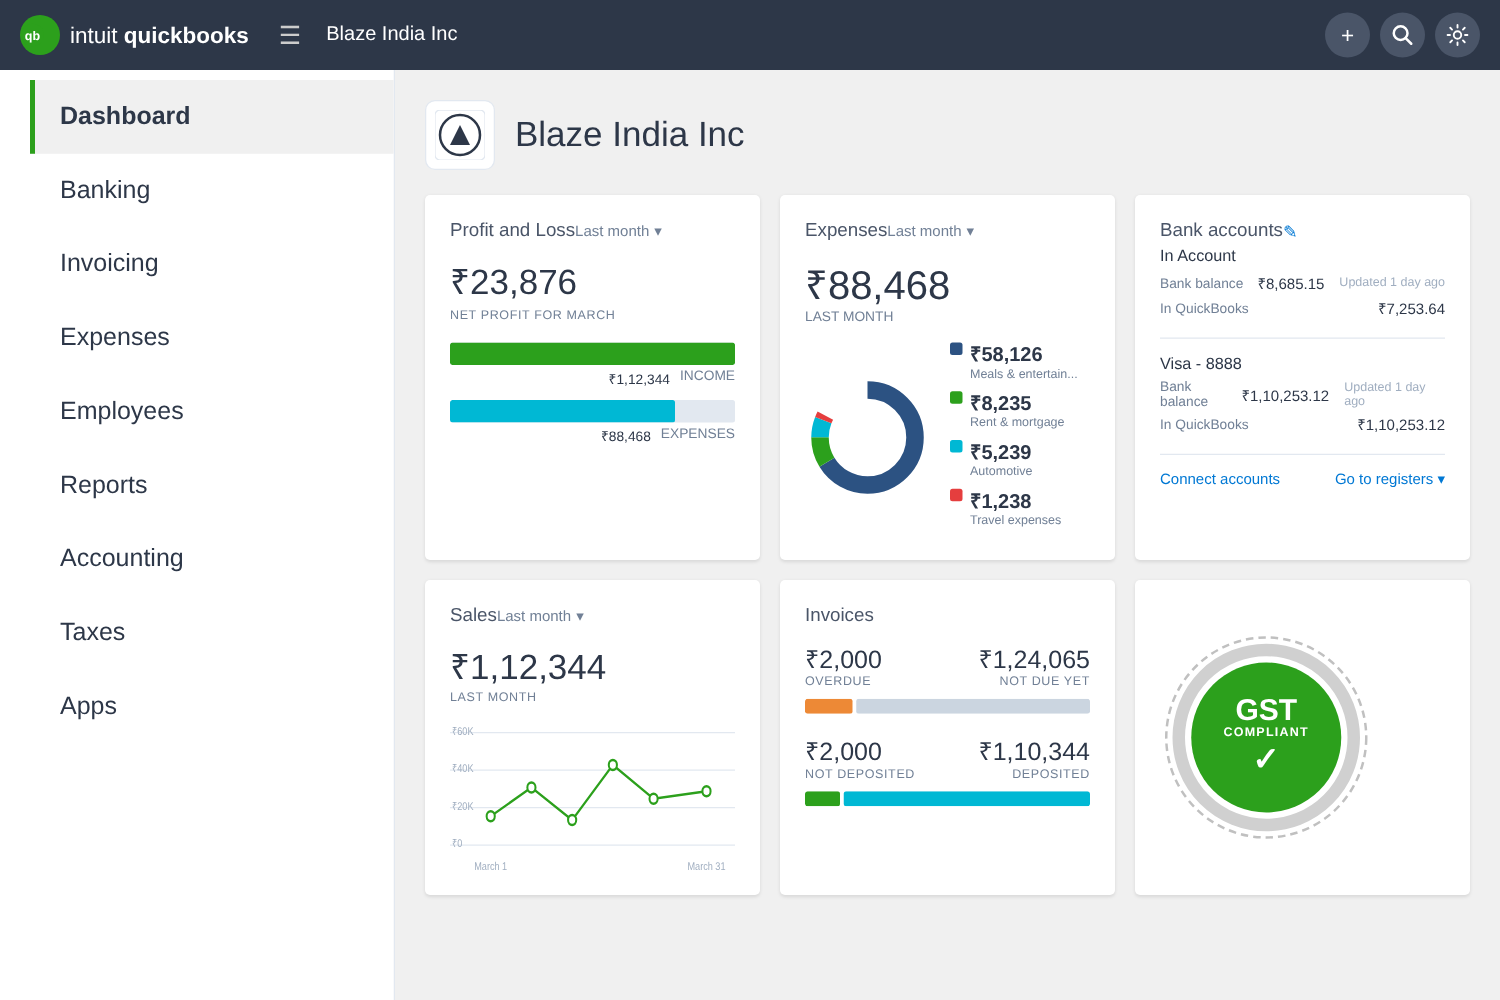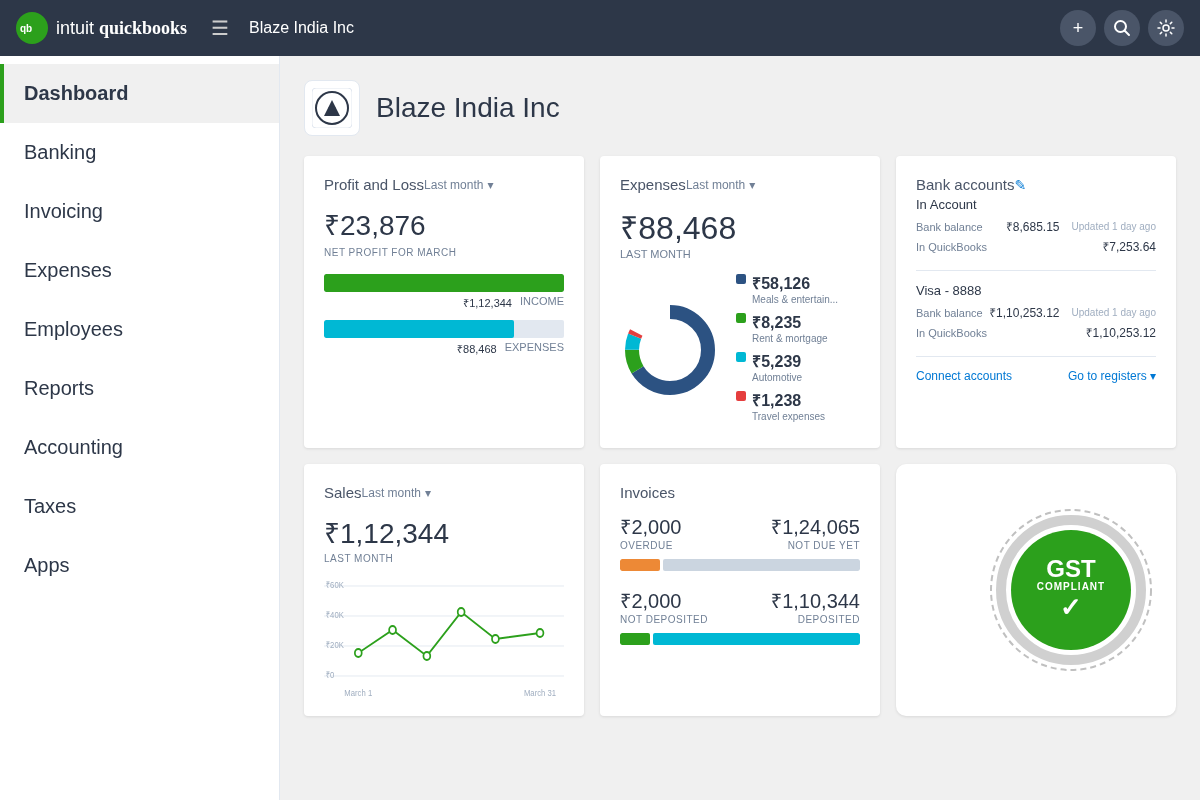--- a/index.html
+++ b/index.html
@@ -60,27 +60,28 @@
 
     
     .layout {
       display: flex;
       margin-top: 56px;
       height: calc(800px - 56px);
     }
 
     
     .sidebar {
-      width: 280px;
+      width: 316px;
       background: white;
       border-right: 1px solid #e2e8f0;
       flex-shrink: 0;
       padding-top: 8px;
       overflow-y: auto;
       box-shadow: 2px 0 4px rgba(0,0,0,0.06);
+      padding-left: 24px;
     }
     .sidebar-item {
       display: flex;
       align-items: center;
       padding: 18px 24px;
       font-size: 20px;
       color: #2d3748;
       cursor: pointer;
       position: relative;
       font-weight: 400;
@@ -300,39 +301,38 @@
     }
     .inv-bar-orange { background: #ed8936; flex: 2; border-radius: 2px; }
     .inv-bar-gray { background: #cbd5e0; flex: 10; border-radius: 2px; }
     .inv-bar-green { background: #2ca01c; flex: 1; border-radius: 2px; }
     .inv-bar-teal { background: #00b8d4; flex: 7; border-radius: 2px; }
 
     
     .gst-card {
       display: flex;
       align-items: center;
-      justify-content: flex-end;
-      border-radius: 10px;
+      justify-content: flex-start;
     }
 
     .edit-icon { color: #0078d4; cursor: pointer; font-size: 14px; }
   </style>
 </head>
 <body>
 
 <div class="topnav">
   <div class="logo-area">
     <div class="logo-circle">
       <svg width="20" height="20" viewBox="0 0 20 20">
         <circle cx="10" cy="10" r="9" fill="#2ca01c"></circle>
         <text x="10" y="14" text-anchor="middle" fill="white" font-size="10" font-weight="bold">qb</text>
       </svg>
     </div>
     <div style="color:white;font-size:18px;">
-      <span style="font-weight:300;">intuit </span><span style="font-weight:700;font-family:Liberation Serif, serif;">quickbooks</span>
+      <span style="font-weight:300;">intuit </span><span style="font-weight:700;">quickbooks</span>
     </div>
   </div>
   <div class="hamburger-icon">☰</div>
   <div class="company-name">Blaze India Inc</div>
   <div class="topnav-spacer"></div>
   <div class="topnav-icons">
     <button class="topnav-icon-btn">+</button>
     <button class="topnav-icon-btn">
       <svg width="18" height="18" viewBox="0 0 18 18" fill="none">
         <circle cx="7.5" cy="7.5" r="5.5" stroke="white" stroke-width="2"></circle>

